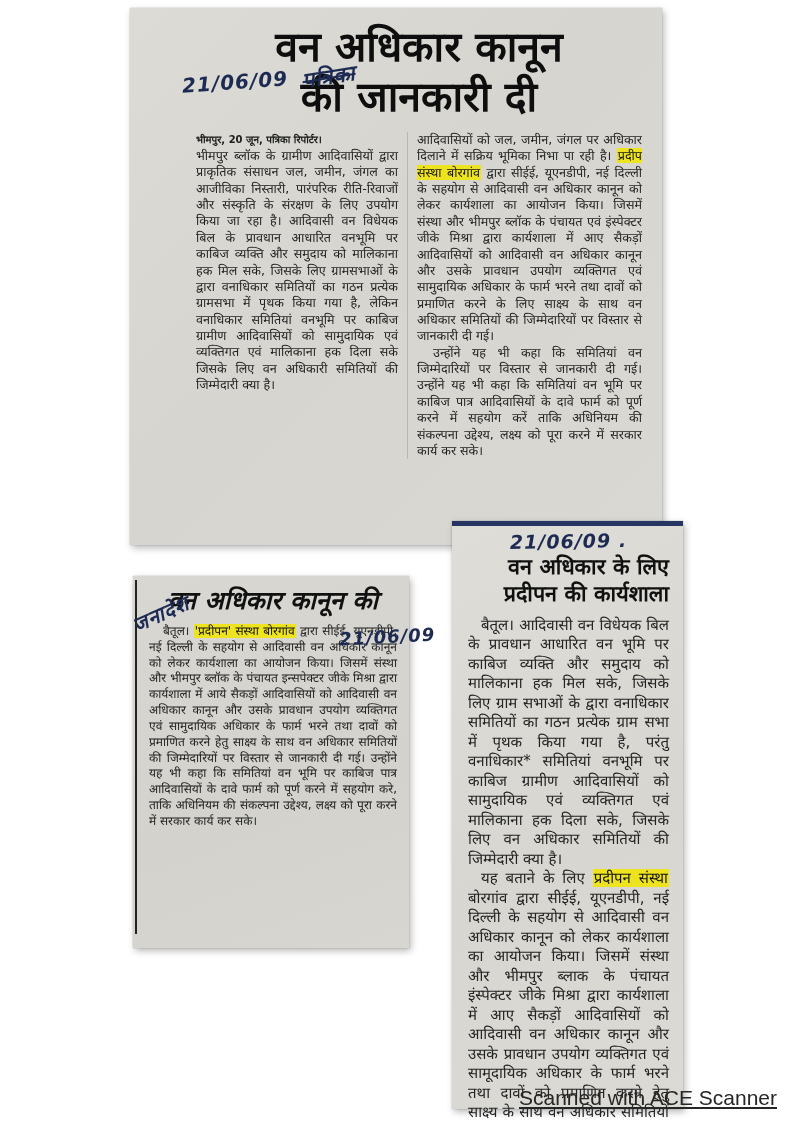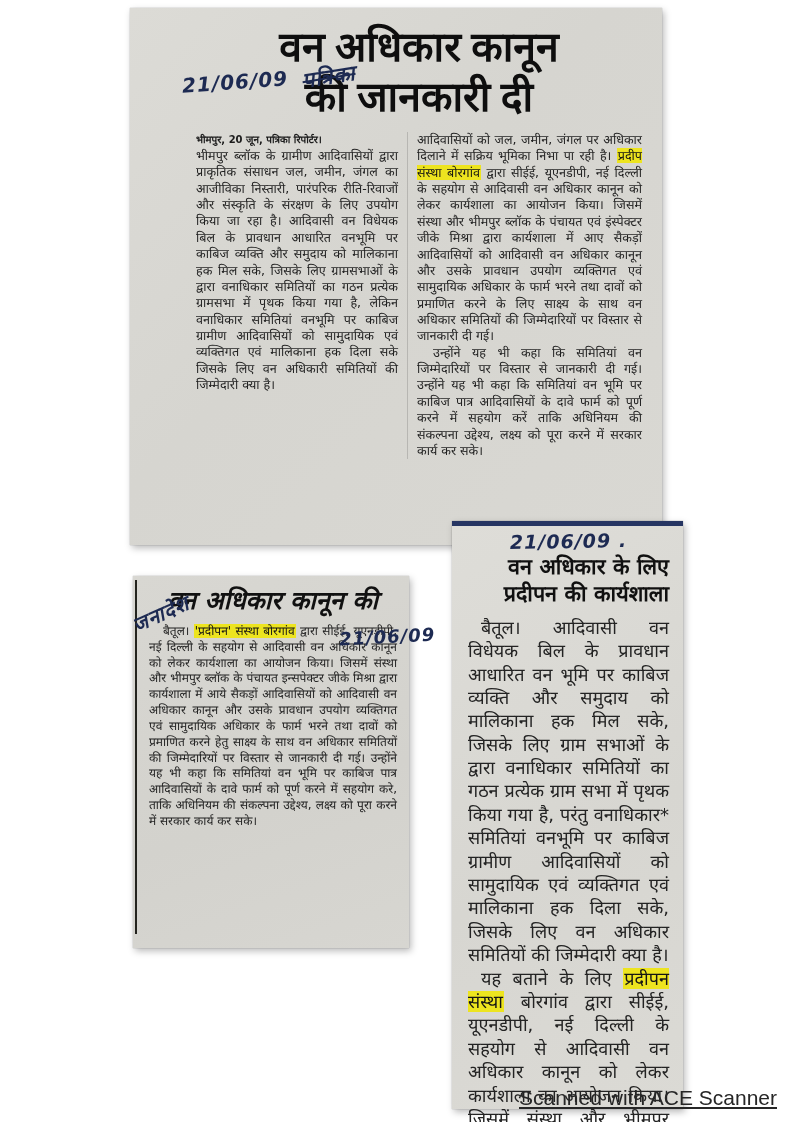--- a/index.html
+++ b/index.html
@@ -47,21 +47,21 @@
   }
   .clip-patrika .headline-xl {
     text-align: center;
     font-weight: bold;
     font-size: 41px;
     line-height: 1.22;
     color: #0e0e0e;
     letter-spacing: 0px;
     margin-bottom: 10px;
   }
-  .clip-patrika .headline-xl .hl-line { display: block; font-family: Liberation Serif, serif; }
+  .clip-patrika .headline-xl .hl-line { display: block; }
   .hand-date-patrika { left: 52px; top: 62px; font-size: 20px; transform: rotate(-4deg); }
   .hand-src-patrika { left: 172px; top: 54px; font-size: 21px; transform: rotate(-9deg); text-decoration: line-through; text-decoration-thickness: 1.5px; }
 
   .clip-patrika .cols { display: flex; margin-top: 6px; }
   .clip-patrika .col-left {
     width: 212px;
     padding-right: 9px;
     border-right: 1px solid rgba(40,40,40,0.18);
   }
   .clip-patrika .col-right {
@@ -135,21 +135,21 @@
   .clip-jagran .headline-sm {
     text-align: right;
     font-weight: bold;
     font-size: 21.5px;
     line-height: 1.25;
     color: #101010;
     margin-bottom: 8px;
   }
   .clip-jagran .headline-sm .hl-line { display: block; }
   .clip-jagran p.body {
-    font-size: 18px;
+    font-size: 15px;
     line-height: 1.3;
     color: #232323;
     text-indent: 13px;
   }
   .hand-sig-jagran {
     position: static;
     display: block;
     text-align: center;
     margin-top: -2px;
     padding-left: 40px;

